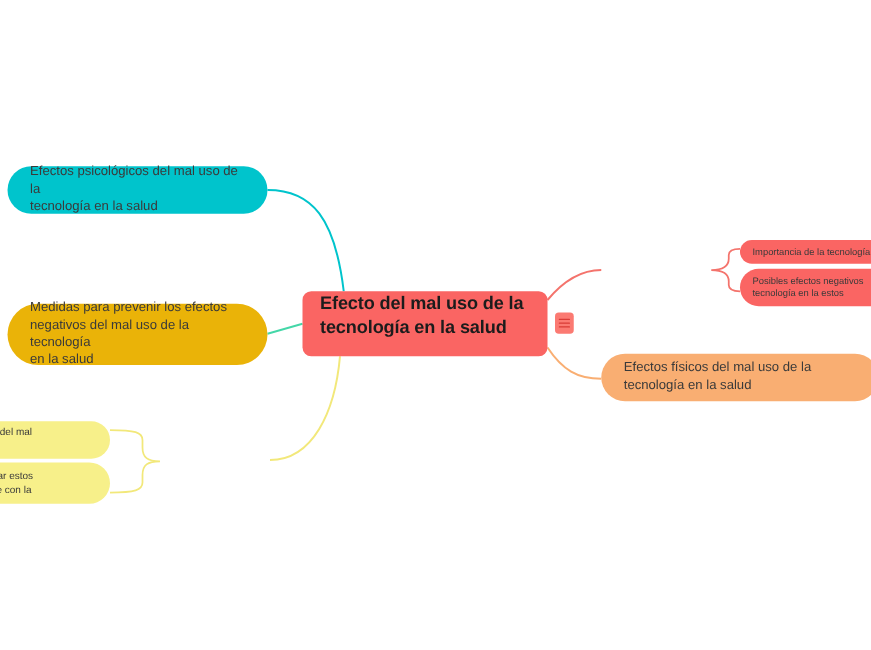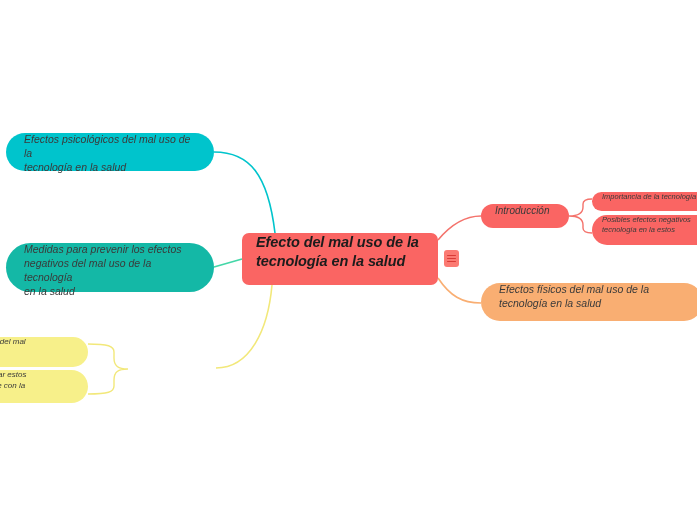--- a/index.html
+++ b/index.html
@@ -6,26 +6,25 @@
   body{
     width:697px;height:520px;background:#ffffff;
     font-family:"Liberation Sans", sans-serif;
     overflow:hidden;position:relative;
   }
   #canvas{position:absolute;inset:0;width:697px;height:520px;overflow:hidden;}
   #links{position:absolute;left:0;top:0;width:697px;height:520px;pointer-events:none;}
 
   .node{
     position:absolute;box-sizing:border-box;
-    display:flex;
+    display:flex;align-items:center;
     border-radius:999px;
     line-height:1.32;
     color:#3a3a3a;
     white-space:pre-line;
-    font-style:italic;
   }
 
   
   .central{
     left:242px;top:233px;width:196px;height:52px;
     background:#FA6563;border-radius:7px;
     padding:0 0 12px 14px;
     font-size:14.5px;font-weight:bold;color:#1c1c1c;
     letter-spacing:-0.1px;
   }
@@ -43,21 +42,21 @@
   .central-badge .bars i:nth-child(2){top:3.2px;}
   .central-badge .bars i:nth-child(3){top:6.4px;}
 
   
   .n-psico{
     left:6px;top:133px;width:208px;height:38px;
     background:#00C4CC;padding:0 14px 0 18px;font-size:10.5px;
   }
   .n-medidas{
     left:6px;top:243px;width:208px;height:49px;
-    background:#14b8a6;padding:0 14px 0 18px;font-size:10.5px;
+    background:#eab308;padding:0 14px 0 18px;font-size:10.5px;
   }
   .n-conclusiones{
     left:128px;top:357px;width:88px;height:23px;
     background:#F7F08A;padding:0 0 0 14px;font-size:10px;
   }
   .n-intro{
     left:481px;top:204px;width:88px;height:24px;
     background:#FA6563;padding:0 0 0 14px;font-size:10px;
   }
   .n-fisicos{
@@ -124,23 +123,20 @@
 tecnología en la salud</span>
   </div>
 
   <div class="node n-medidas">
     <span>Medidas para prevenir los efectos
 negativos del mal uso de la tecnología
 en la salud</span>
   </div>
 
 
-  <div class="node n-intro">
-    <span>Introducción</span>
-  </div>
 
   <div class="node n-fisicos">
     <span>Efectos físicos del mal uso de la
 tecnología en la salud</span>
   </div>
 
   <div class="node n-c1">
     <span>ectos negativos del mal
 salud</span>
   </div>

